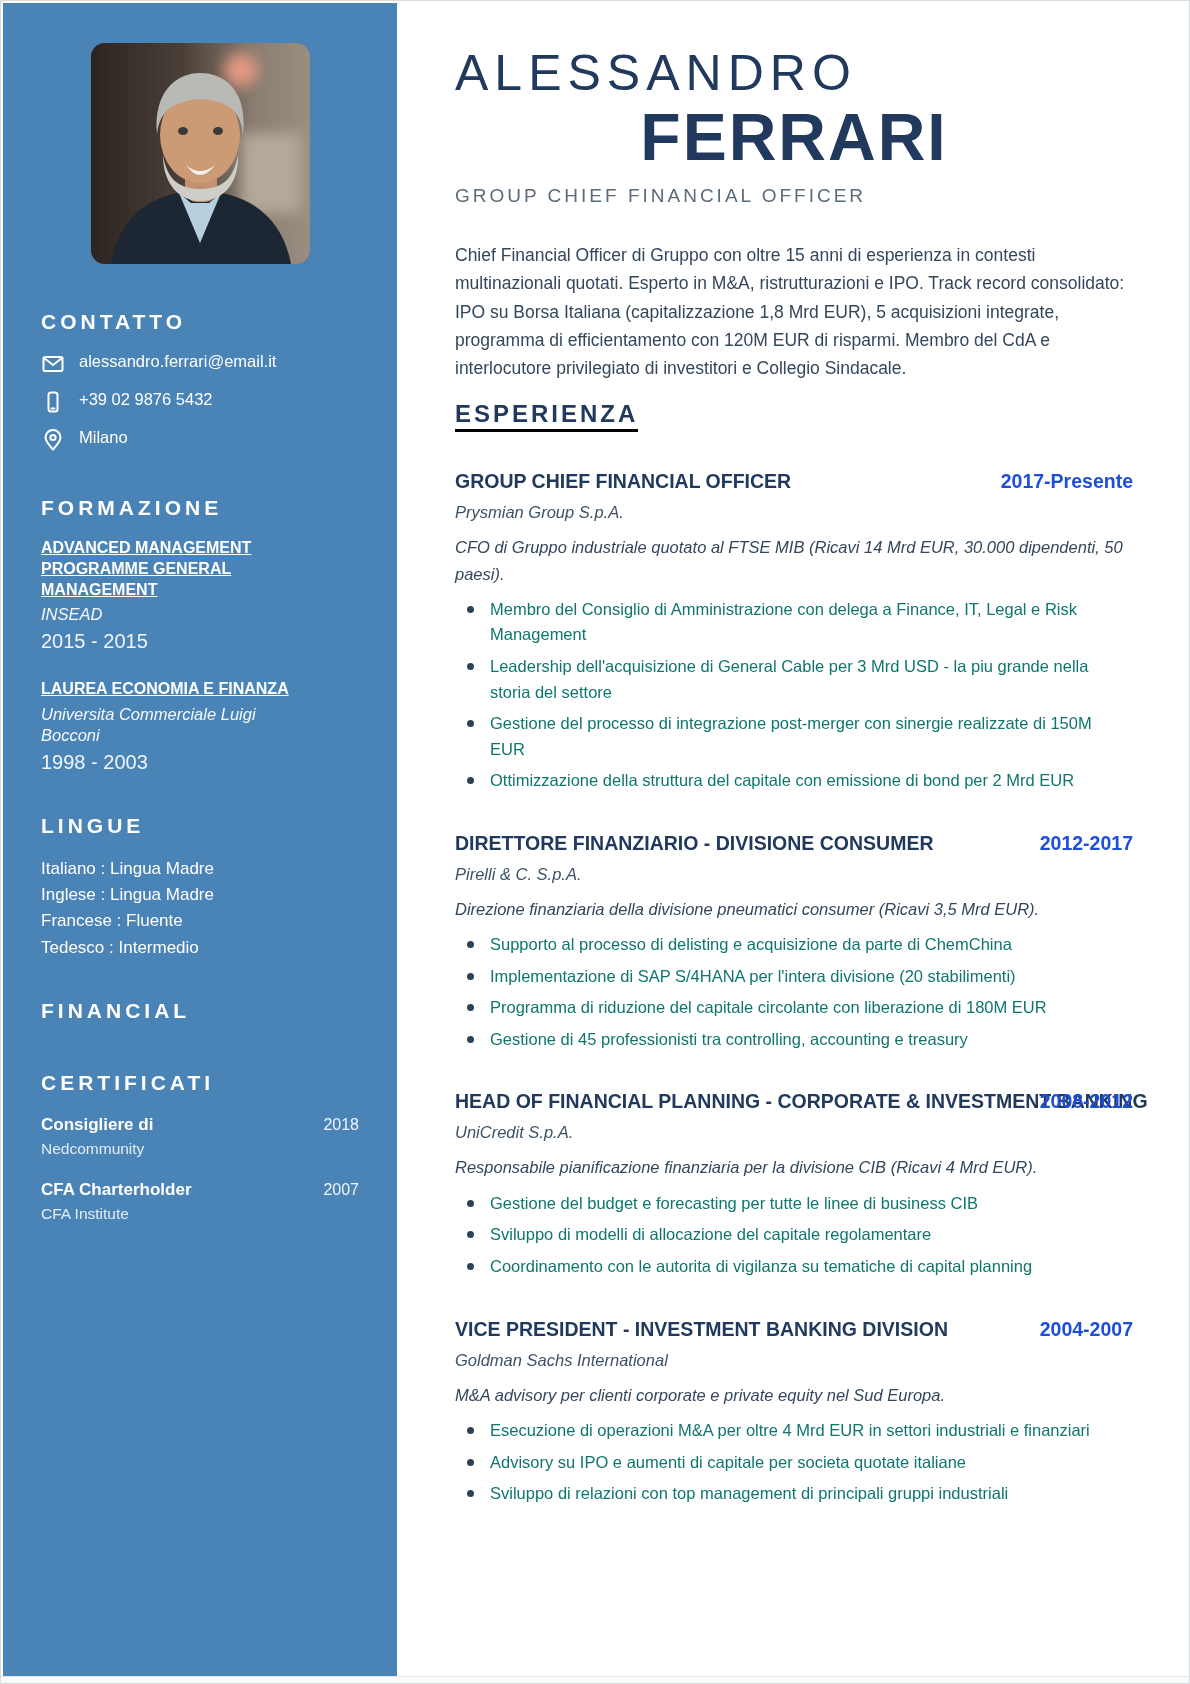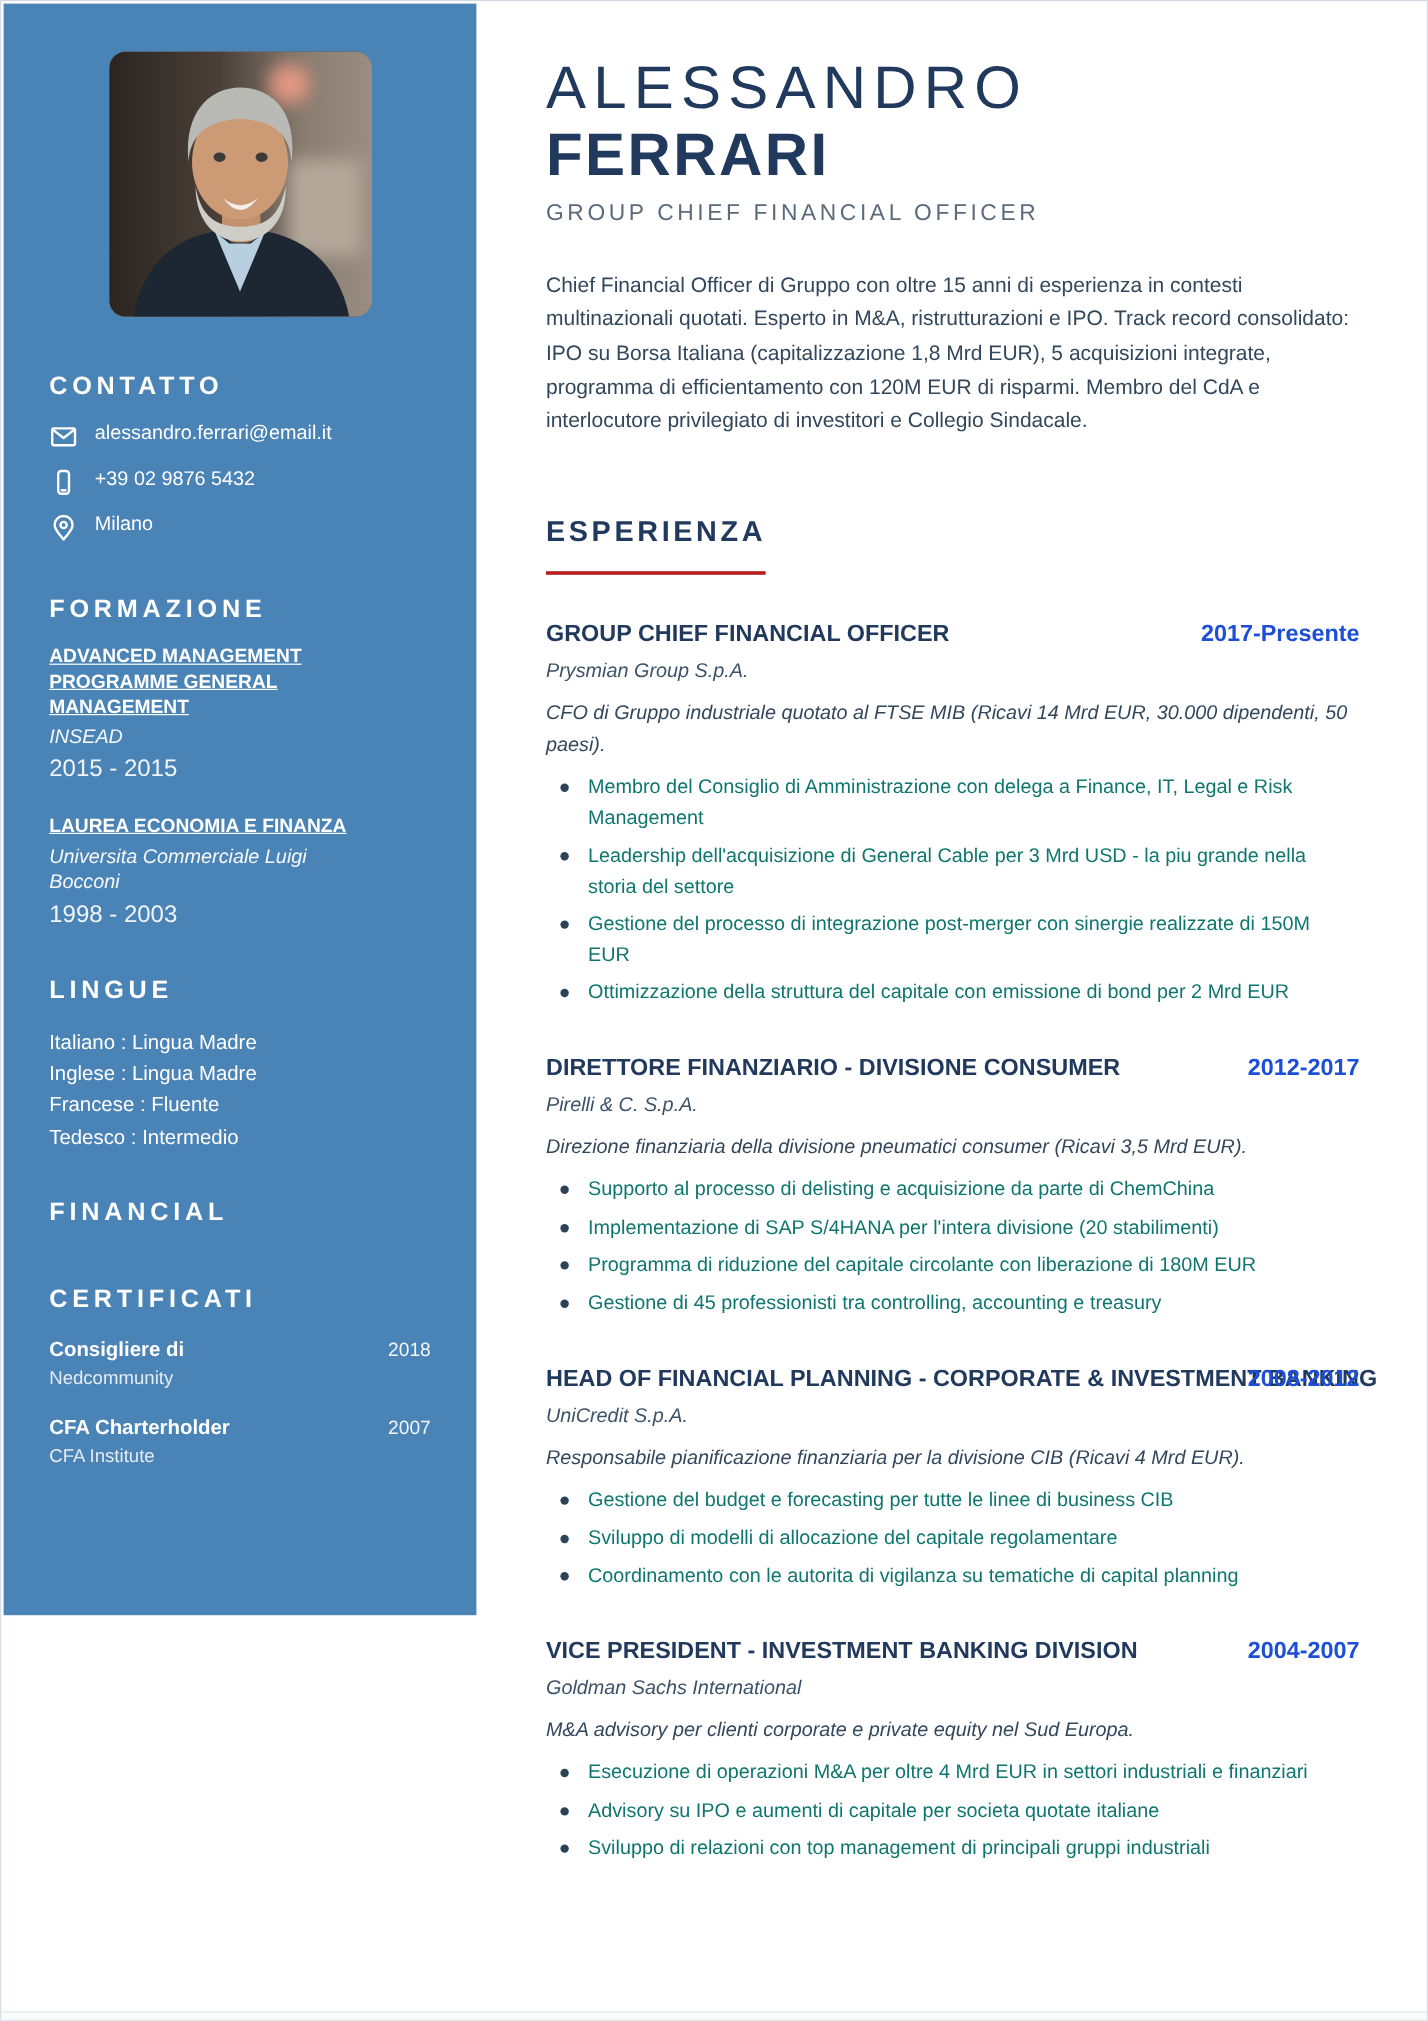--- a/index.html
+++ b/index.html
@@ -10,21 +10,21 @@
     position:relative;
     width:1190px;height:1684px;
     background:#ffffff;
     border:1px solid #d5dbe1;
     overflow:hidden;
   }
 
   
   .sidebar{
     position:absolute;left:2px;top:2px;
-    width:394px;height:1343px;
+    width:394px;height:1674px;
     background:#4A83B6;
     color:#ffffff;
     padding:40px 38px 0 38px;
   }
   .photo-wrap{
     width:219px;height:221px;
     margin:0 auto 0 auto;
     border-radius:14px;
     overflow:hidden;
     background:#6b5d52;
@@ -61,40 +61,39 @@
   
   .main{
     margin-left:396px;
     padding:44px 56px 0 58px;
   }
   .name-first{
     font-size:50px;font-weight:400;letter-spacing:6px;
     color:#21395C;line-height:1.12;
   }
   .name-last{
-    font-size:50px;font-weight:700;letter-spacing:2px;
-    color:#21395C;line-height:1.12;
+    font-size:66px;font-weight:700;letter-spacing:2px;
+    color:#21395C;line-height:1.12;text-align:center;
   }
   .job-headline{
     font-size:19px;font-weight:500;letter-spacing:3px;
     color:#5b6b7c;margin-top:10px;
   }
   .summary{
     margin-top:34px;
     font-size:17.5px;line-height:1.62;color:#33475C;
     max-width:680px;
   }
 
   .exp-heading{
     display:inline-block;
-    margin-top:48px;
     font-size:24px;font-weight:700;letter-spacing:3px;
     color:#21395C;
-    border-bottom:3px solid #b91c1c;
-    padding-bottom:18px;
+    border-bottom:3px solid #000000;
+    padding-bottom:1px;
   }
 
   .job{margin-top:38px;}
   .job-header{position:relative;}
   .job-title{
     font-size:19.5px;font-weight:700;color:#21395C;
     white-space:nowrap;margin:0;
   }
   .job-dates{
     position:absolute;right:0;top:0;

